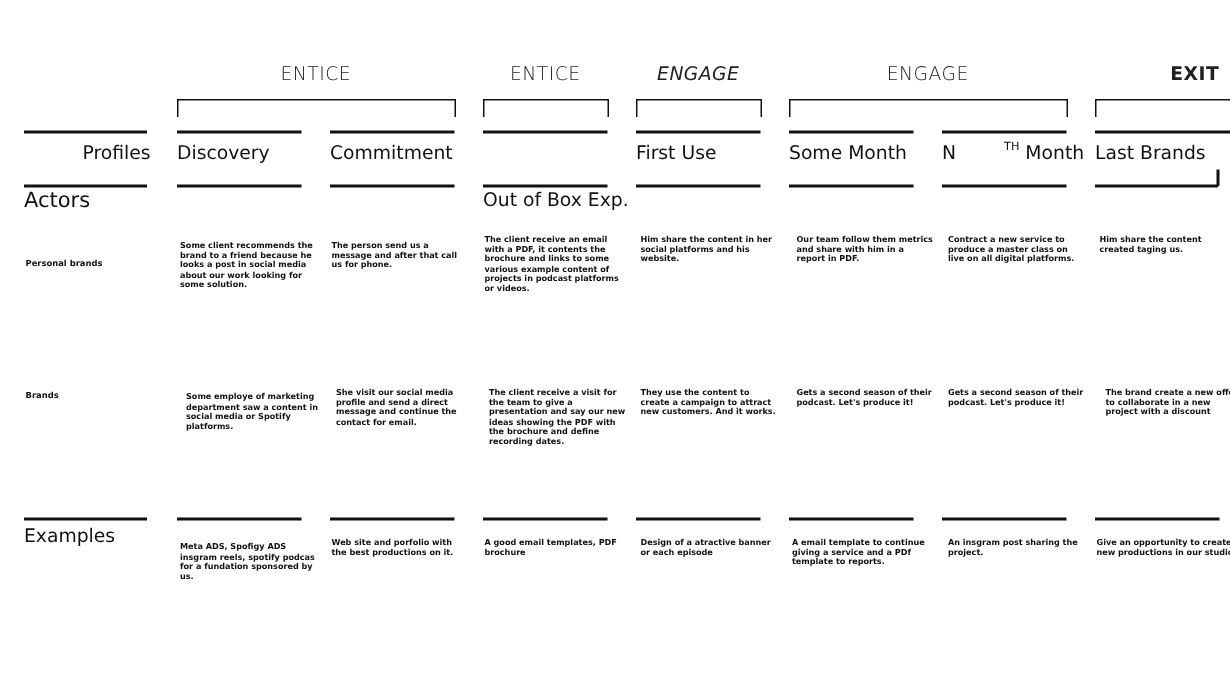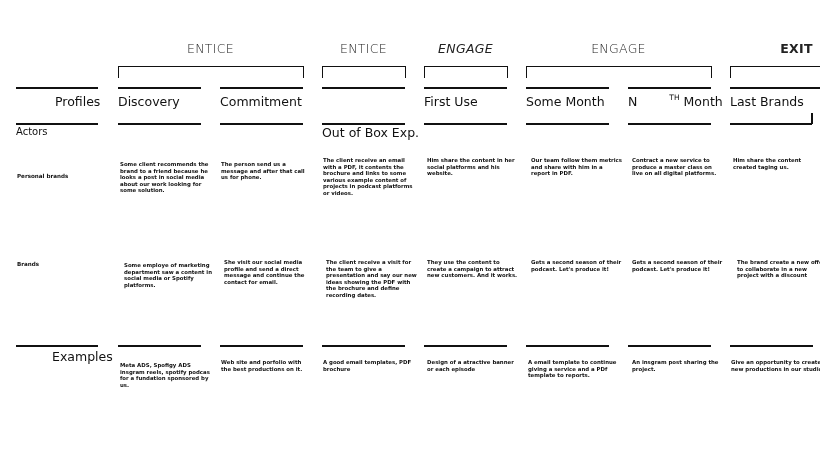--- a/index.html
+++ b/index.html
@@ -52,21 +52,21 @@
 <div class="hline" style="left:16px;top:123px;width:82px;"></div>
 <div class="hline" style="left:118px;top:123px;width:83px;"></div>
 <div class="hline" style="left:220px;top:123px;width:83px;"></div>
 <div class="hline" style="left:322px;top:123px;width:83px;"></div>
 <div class="hline" style="left:424px;top:123px;width:83px;"></div>
 <div class="hline" style="left:526px;top:123px;width:83px;"></div>
 <div class="hline" style="left:628px;top:123px;width:83px;"></div>
 <div class="hline" style="left:730px;top:123px;width:82px;"></div>
 <div class="vtick" style="left:811px;top:113px;height:11px;"></div>
 
-<div class="rowlabel" style="left:16px;top:126px;font-size:10px;font-weight:500;">Actors</div>
+<div class="rowlabel" style="left:16px;top:126px;font-size:14px;font-weight:500;">Actors</div>
 
 <div class="smalllabel" style="left:17px;top:173px;">Personal brands</div>
 <div class="cell" style="left:120px;top:161px;">Some client recommends the brand to a friend because he looks a post in social media about our work looking for some solution.</div>
 <div class="cell" style="left:221px;top:161px;">The person send us a message and after that call us for phone.</div>
 <div class="cell" style="left:323px;top:157px;">The client receive an email with a PDF, it contents the brochure and links to some various example content of projects in podcast platforms or videos.</div>
 <div class="cell" style="left:427px;top:157px;">Him share the content in her social platforms and his website.</div>
 <div class="cell" style="left:531px;top:157px;">Our team follow them metrics and share with him in a report in PDF.</div>
 <div class="cell" style="left:632px;top:157px;">Contract a new service to produce a master class on live on all digital platforms.</div>
 <div class="cell" style="left:733px;top:157px;">Him share the content created taging us.</div>
 
@@ -81,20 +81,20 @@
 
 <div class="hline thick" style="left:16px;top:345px;width:82px;"></div>
 <div class="hline thick" style="left:118px;top:345px;width:83px;"></div>
 <div class="hline thick" style="left:220px;top:345px;width:83px;"></div>
 <div class="hline thick" style="left:322px;top:345px;width:83px;"></div>
 <div class="hline thick" style="left:424px;top:345px;width:83px;"></div>
 <div class="hline thick" style="left:526px;top:345px;width:83px;"></div>
 <div class="hline thick" style="left:628px;top:345px;width:83px;"></div>
 <div class="hline thick" style="left:730px;top:345px;width:83px;"></div>
 
-<div class="rowlabel" style="left:16px;top:349px;font-size:12.5px;margin-left:36px;">Examples</div>
+<div class="rowlabel" style="left:16px;top:349px;font-size:12.5px;">Examples</div>
 <div class="cell" style="left:120px;top:362px;">Meta ADS, Spofigy ADS insgram reels, spotify podcas for a fundation sponsored by us.</div>
 <div class="cell" style="left:221px;top:359px;">Web site and porfolio with the best productions on it.</div>
 <div class="cell" style="left:323px;top:359px;">A good email templates, PDF brochure</div>
 <div class="cell" style="left:427px;top:359px;">Design of a atractive banner or each episode</div>
 <div class="cell" style="left:528px;top:359px;">A email template to continue giving a service and a PDf template to reports.</div>
 <div class="cell" style="left:632px;top:359px;">An insgram post sharing the project.</div>
 <div class="cell" style="left:731px;top:359px;">Give an opportunity to create new productions in our studio</div>
 
 </body></html>

